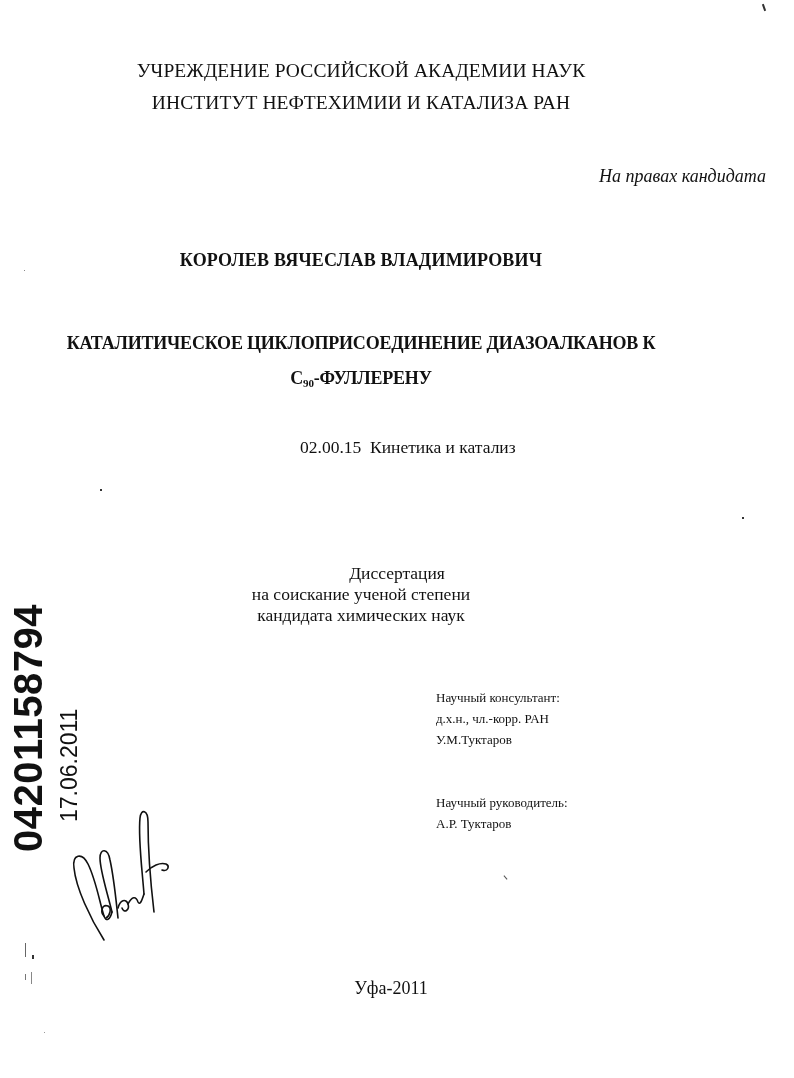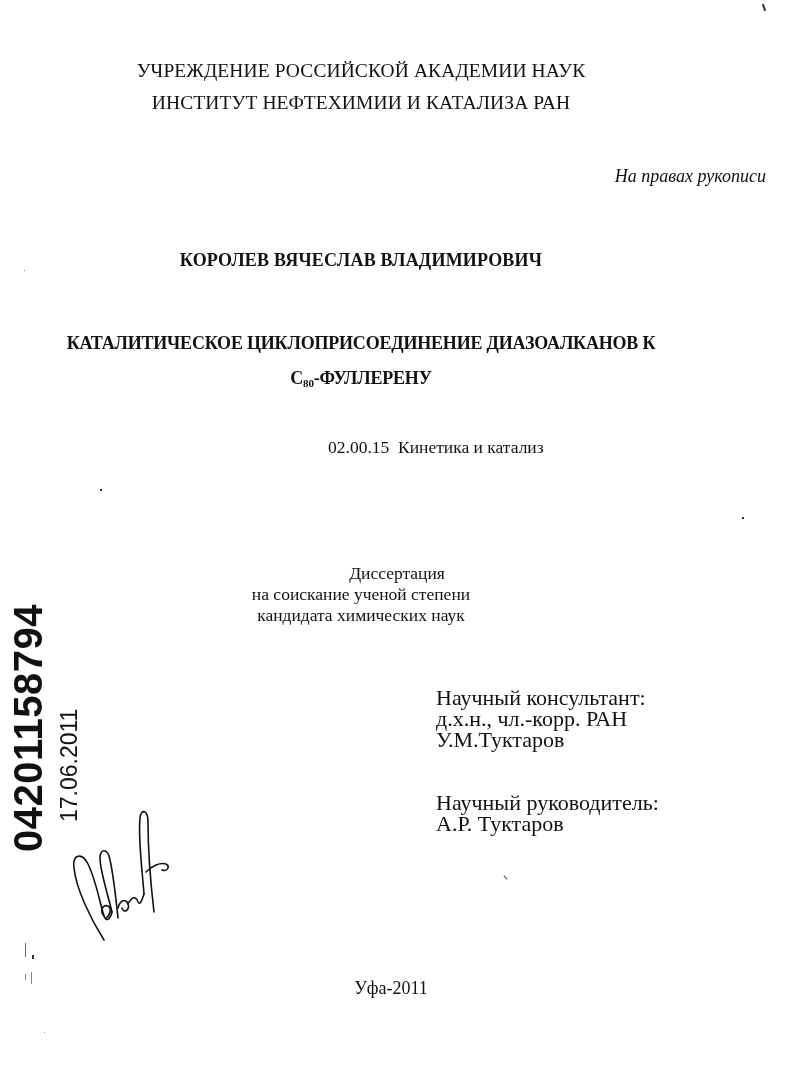--- a/index.html
+++ b/index.html
@@ -59,21 +59,21 @@
     }
     .diss {
       font-family: "Liberation Serif", serif;
       font-size: 17.5px;
       line-height: 21px;
     }
     .advisor {
       position: absolute;
       left: 436px;
       font-family: "Liberation Serif", serif;
-      font-size: 22px;
+      font-size: 13px;
       line-height: 21px;
       white-space: nowrap;
     }
     .city {
       font-size: 18px;
     }
     .stamp-number {
       position: absolute;
       left: 8px;
       top: 852px;
@@ -103,29 +103,29 @@
     }
   </style>
 </head>
 <body>
 
 <div>
 
   <div class="center-line org" style="top:60px;">УЧРЕЖДЕНИЕ РОССИЙСКОЙ АКАДЕМИИ НАУК</div>
   <div class="center-line org" style="top:92px;">ИНСТИТУТ НЕФТЕХИМИИ И КАТАЛИЗА РАН</div>
 
-  <div class="abs manuscript">На правах рукописи</div>
+  <div class="abs manuscript">На правах кандидата</div>
 
   <div class="center-line author" style="top:250px;">КОРОЛЕВ ВЯЧЕСЛАВ ВЛАДИМИРОВИЧ</div>
 
   <div class="center-line title" style="top:333px;">КАТАЛИТИЧЕСКОЕ ЦИКЛОПРИСОЕДИНЕНИЕ ДИАЗОАЛКАНОВ К</div>
-  <div class="center-line title" style="top:368px;"><span>С</span><sub>80</sub><span>-ФУЛЛЕРЕНУ</span></div>
+  <div class="center-line title" style="top:368px;"><span>С</span><sub>90</sub><span>-ФУЛЛЕРЕНУ</span></div>
 
   <div class="spec-block">
-    <div style="white-space:pre;margin-left:28px;">02.00.15  Кинетика и катализ</div>
+    <div style="white-space:pre;">02.00.15  Кинетика и катализ</div>
   </div>
 
   <div class="center-line diss" style="top:563px;padding-left:36px;">Диссертация</div>
   <div class="center-line diss" style="top:584px;">на соискание ученой степени</div>
   <div class="center-line diss" style="top:605px;">кандидата химических наук</div>
 
   <div class="advisor" style="top:687px;">
     <div>Научный консультант:</div>
     <div>д.х.н., чл.-корр. РАН</div>
     <div>У.М.Туктаров</div>

